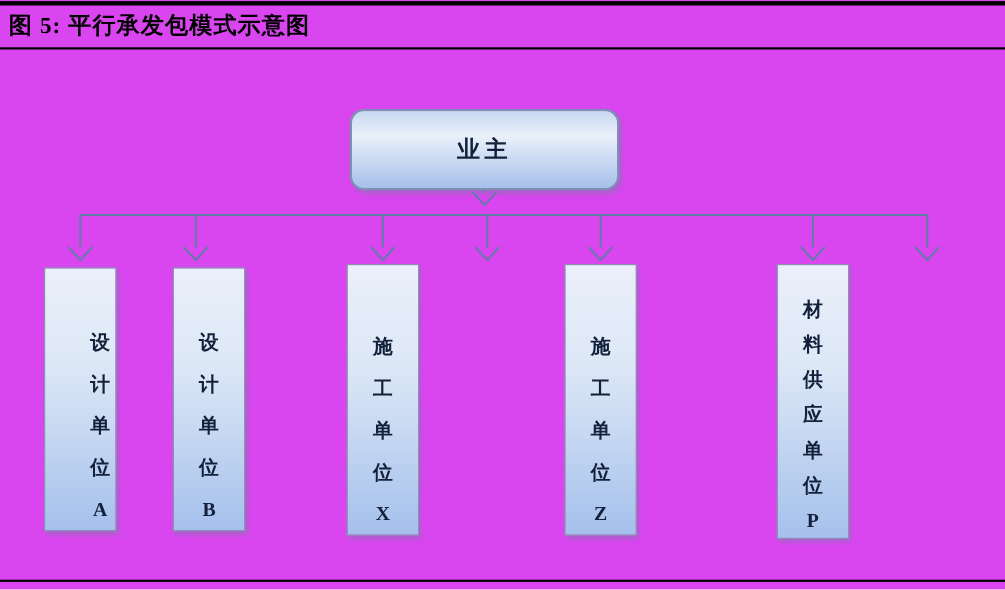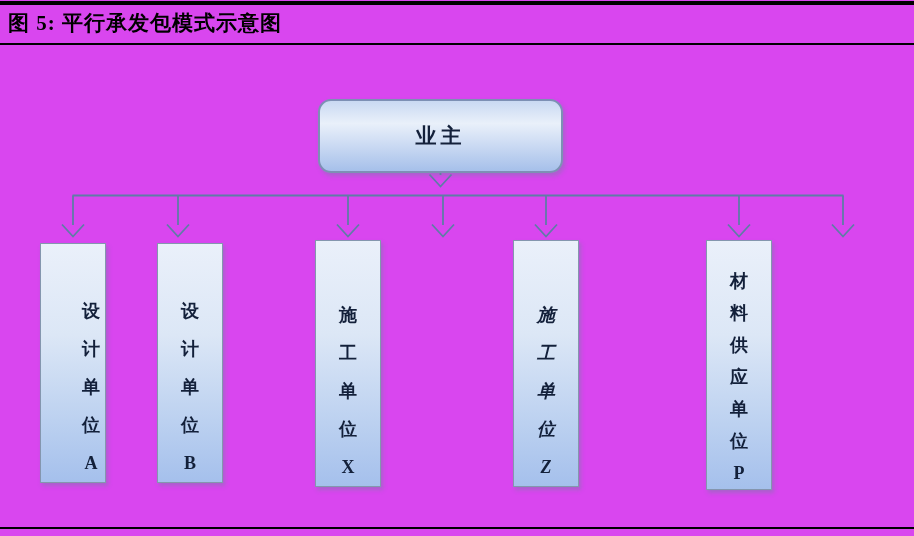--- a/index.html
+++ b/index.html
@@ -78,21 +78,21 @@
 
   <div class="unit" style="left:40px;top:243px;height:240px;padding-left:36px;">
     <div class="vlabel">设计单位A</div>
   </div>
   <div class="unit" style="left:145px;top:243px;height:240px;margin-left:12px;">
     <div class="vlabel">设计单位B</div>
   </div>
   <div class="unit" style="left:315px;top:240px;height:247px;">
     <div class="vlabel">施工单位X</div>
   </div>
-  <div class="unit" style="left:513px;top:240px;height:247px;font-style:italic;">
+  <div class="unit" style="left:513px;top:240px;height:247px;">
     <div class="vlabel">施工单位Z</div>
   </div>
   <div class="unit seven" style="left:706px;top:240px;height:250px;">
     <div class="vlabel">材料供应单位P</div>
   </div>
 
   <div class="rule bottom"></div>
 </div>
 
 </body></html>

